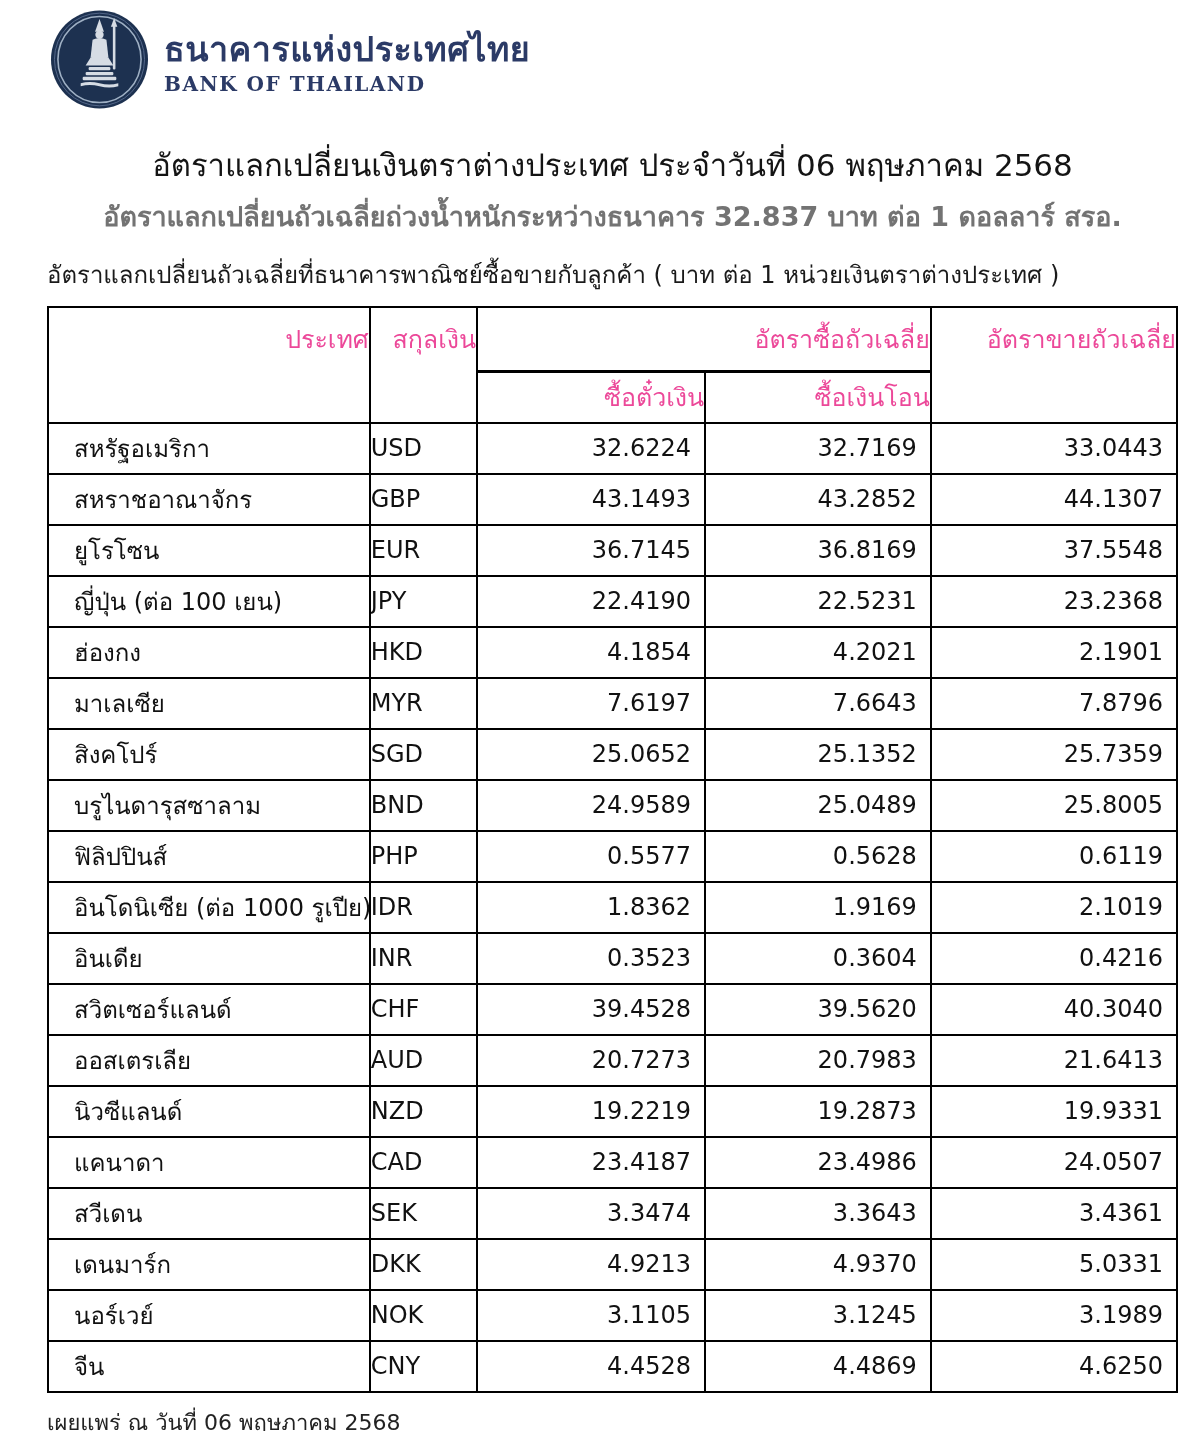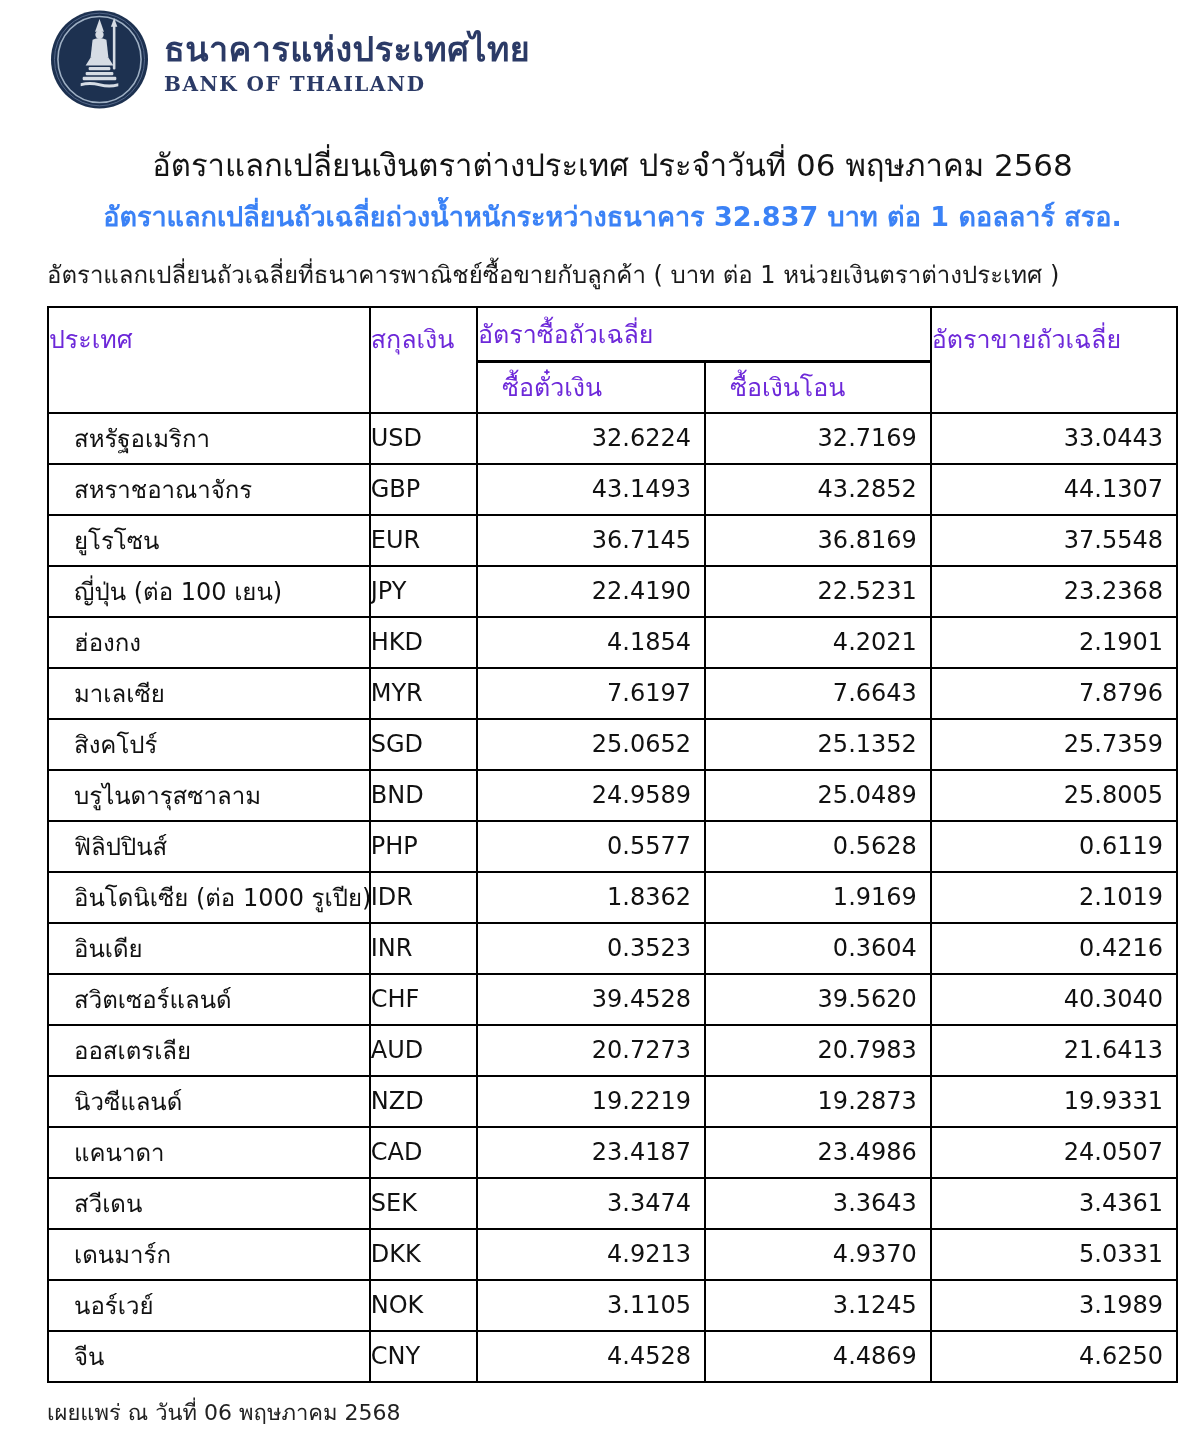--- a/index.html
+++ b/index.html
@@ -26,45 +26,45 @@
     letter-spacing: 1.5px; margin-top: 4px;
   }
 
   
   .title {
     margin-top: 38px; text-align: center;
     font-size: 31px; font-weight: 400; color: #141414; line-height: 1.2;
   }
   .subtitle {
     margin-top: 17px; text-align: center;
-    font-size: 27px; font-weight: 600; color: #3b82f6; line-height: 1.2;
+    font-size: 27px; font-weight: 600; color: #737373; line-height: 1.2;
   }
   .note {
     margin-top: 21px; margin-bottom: 12px; text-align: left;
     font-size: 24px; font-weight: 500; color: #1a1a1a;
   }
 
   
   table.rates {
     width: 100%; border-collapse: collapse; table-layout: fixed;
     border: 2px solid #000;
   }
   .rates th, .rates td { border: 2px solid #000; }
   .rates col.c-country  { width: 28.5%; }
   .rates col.c-currency { width: 9.5%; }
   .rates col.c-sight    { width: 20.2%; }
   .rates col.c-transfer { width: 20.0%; }
   .rates col.c-selling  { width: 21.8%; }
 
   .rates th {
-    font-size: 25px; font-weight: 500; text-align: left;
-    color: #6d28d9; background: #fff;
+    font-size: 25px; font-weight: 500; text-align: right;
+    color: #ec4899; background: #fff;
   }
   .rates th.rspan { vertical-align: top; padding-top: 11px; height: 100px; }
-  .rates th.group { height: 55px; border-bottom: 3px solid #000; }
+  .rates th.group { height: 65px; border-bottom: 3px solid #000; }
   .rates th.sub   { height: 51px; padding-left: 24px; }
 
   .rates td {
     height: 51px; font-size: 24px; font-weight: 500; color: #111;
     background: #fff; white-space: nowrap; overflow: hidden;
   }
   .rates td.country-cell  { text-align: left;  padding-left: 25px; }
   .rates td.currency-cell { text-align: left; }
   .rates td.num-cell      { text-align: right; padding-right: 13px; }
 

